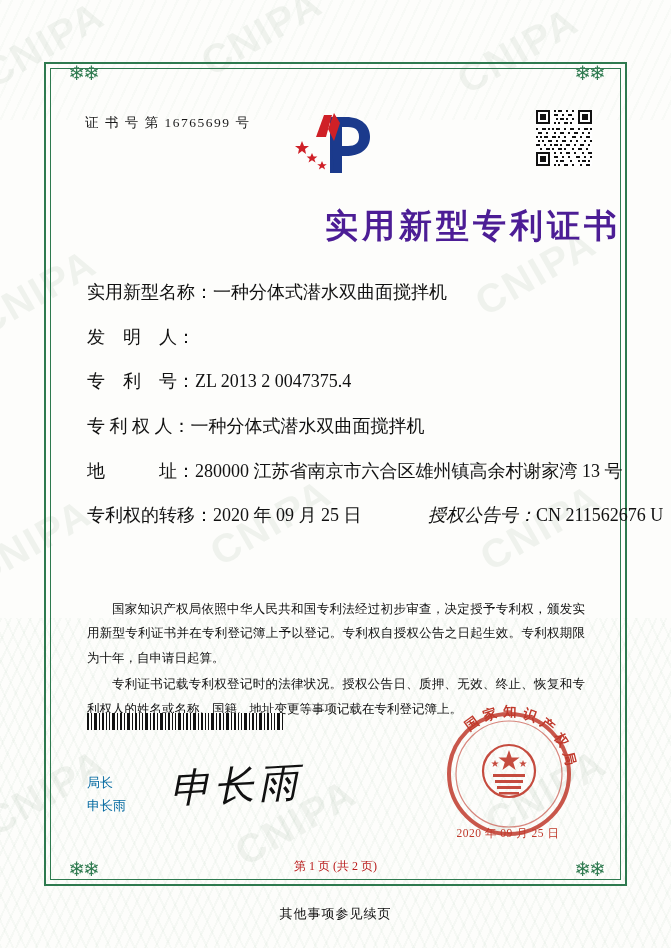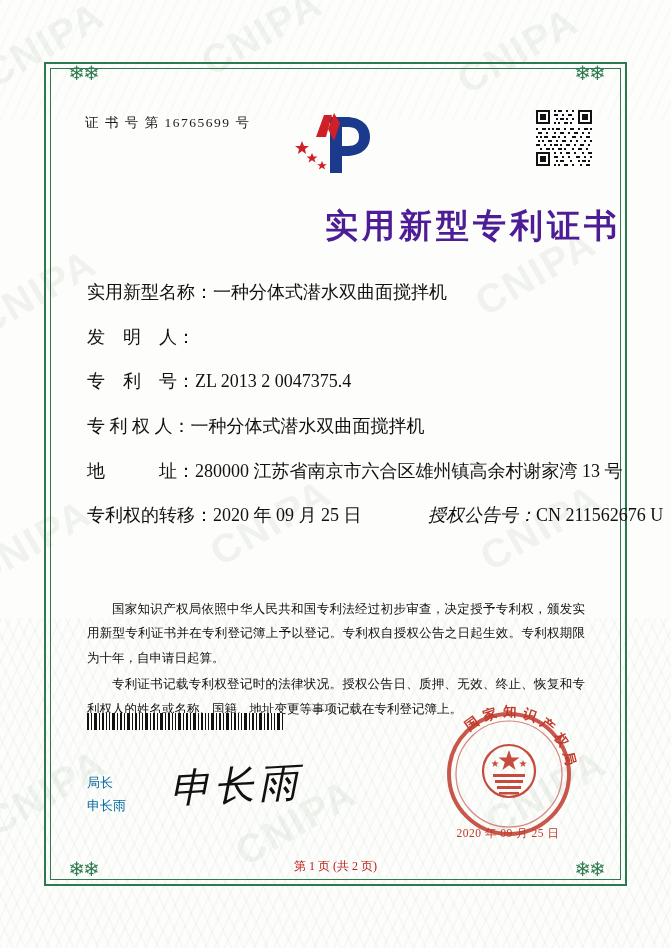--- a/index.html
+++ b/index.html
@@ -553,14 +553,15 @@
         </text>
       </svg>
     </div>
 
     <div class="seal-date">2020 年 09 月 25 日</div>
 
     <div class="page-no">第 1 页 (共 2 页)</div>
 
   </div>
 
+  <div class="footer-note">其他事项参见续页</div>
 
 </div>
 
 </body></html>

